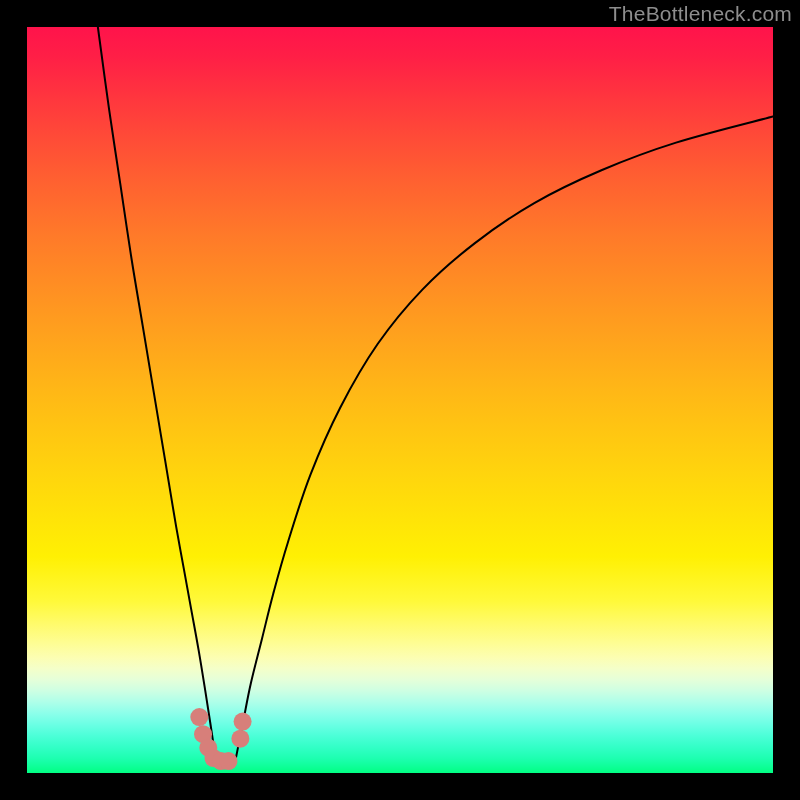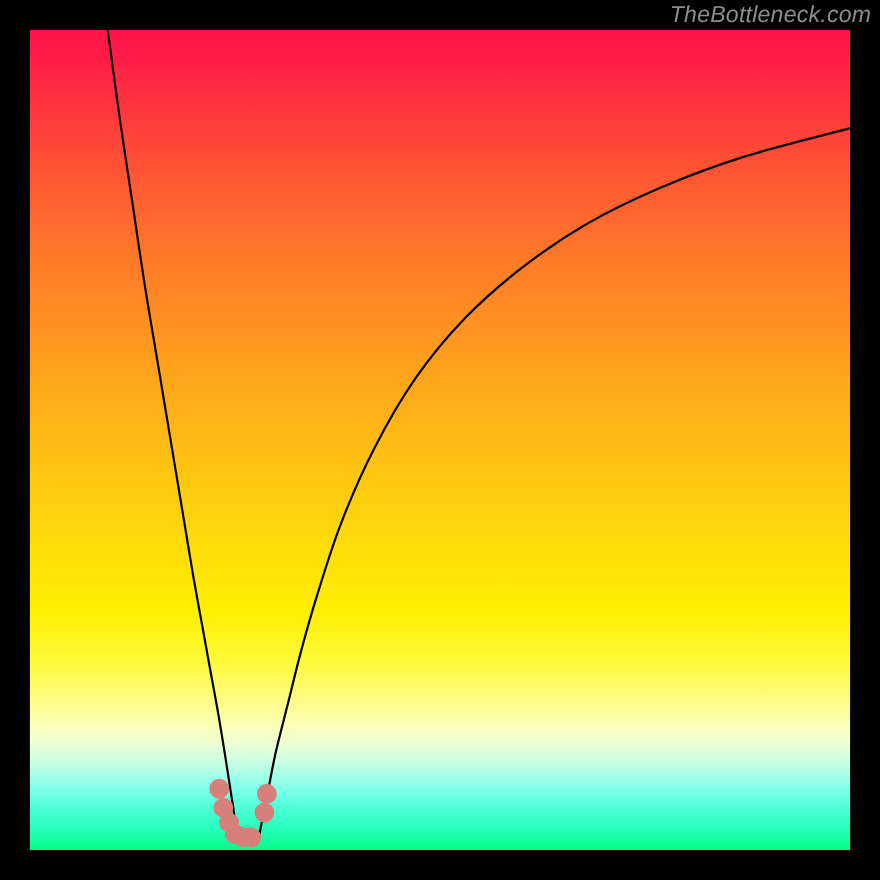--- a/index.html
+++ b/index.html
@@ -70,21 +70,20 @@
   }
   .watermark {
     position: absolute;
     top: 2px;
     right: 8px;
     color: #8d8d8d;
     font-size: 21px;
     font-weight: 400;
     letter-spacing: 0.2px;
     user-select: none;
-    font-style: italic;
   }
 </style>
 </head>
 <body>
 
 <div class="frame">
   <div class="plot">
     <div class="gradient"></div>
     <svg class="curves" viewBox="0 0 746 746" preserveAspectRatio="none">
       <g id="curve-group">

